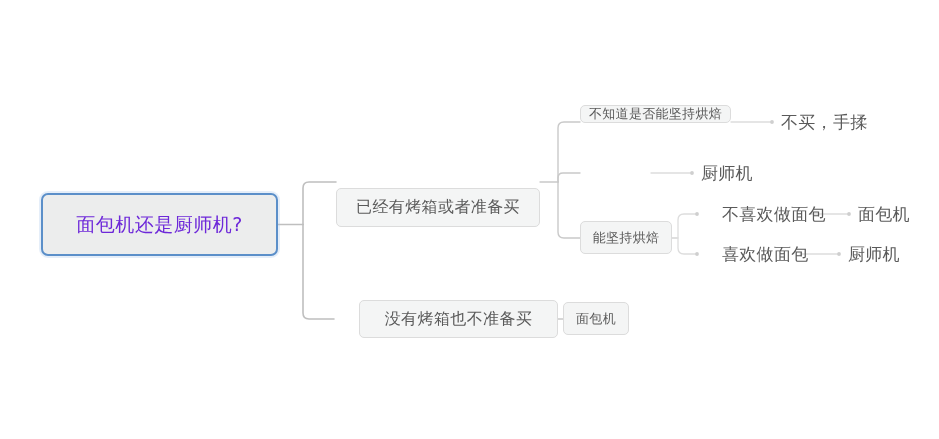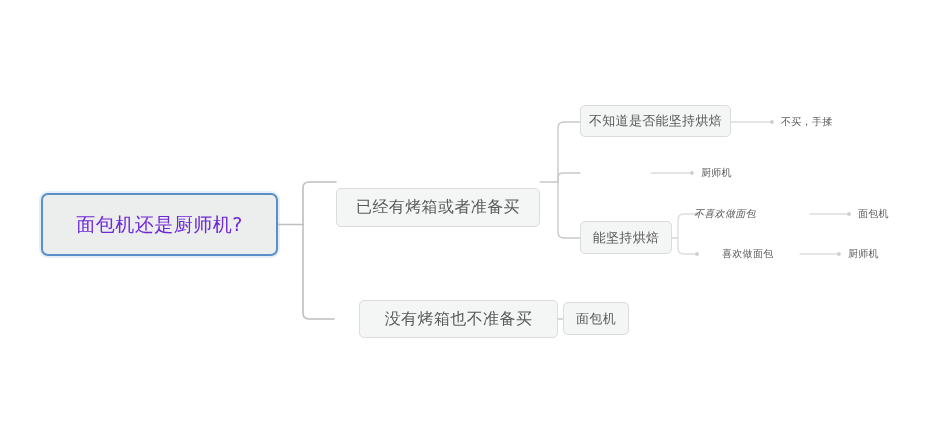--- a/index.html
+++ b/index.html
@@ -50,21 +50,21 @@
     border: 1px solid #dcdcdc;
     border-radius: 5px;
     background: #f4f5f5;
     color: #5a5a5a;
   }
   .node-l2 { font-size: 16px; letter-spacing: 0.4px; }
   .node-l3 { font-size: 13px; letter-spacing: 0.3px; }
   
   .node-text {
     color: #5a5a5a;
-    font-size: 10px;
+    font-size: 17px;
     letter-spacing: 0.3px;
     justify-content: flex-start;
   }
 </style>
 </head>
 <body>
 
 <div id="mindmap">
 
   <svg id="links" viewBox="0 0 939 439" width="939" height="439" xmlns="http://www.w3.org/2000/svg">
@@ -116,32 +116,32 @@
       <circle cx="839" cy="254" r="1.9"></circle>
     </g>
   </svg>
 
   <div class="node node-root" style="left:41px; top:193px; width:237px; height:63px;">面包机还是厨师机?</div>
 
   <div class="node node-box node-l2" style="left:336px; top:163px; width:204px; height:39px;margin-top:25px;">已经有烤箱或者准备买</div>
 
   <div class="node node-box node-l2" style="left:334px; top:300px; width:199px; height:38px;margin-left:25px;">没有烤箱也不准备买</div>
 
-  <div class="node node-box node-l3" style="left:580px; top:105px; width:151px; height:32px;">不知道是否能坚持烘焙</div>
+  <div class="node node-box node-l3" style="left:580px; top:105px; width:151px; height:18px;">不知道是否能坚持烘焙</div>
 
 
   <div class="node node-box node-l3" style="left:580px; top:221px; width:92px; height:33px;">能坚持烘焙</div>
 
   <div class="node node-box node-l3" style="left:563px; top:302px; width:66px; height:33px;">面包机</div>
 
   <div class="node node-text" style="left:781px; top:111px; width:110px; height:22px;">不买，手揉</div>
 
   <div class="node node-text" style="left:701px; top:162px; width:90px; height:22px;">厨师机</div>
 
-  <div class="node node-text" style="left:694px; top:203px; width:95px; height:22px;font-style:italic;">不喜欢做面包</div>
+  <div class="node node-text" style="left:722px; top:203px; width:95px; height:22px;">不喜欢做面包</div>
 
   <div class="node node-text" style="left:858px; top:203px; width:70px; height:22px;">面包机</div>
 
   <div class="node node-text" style="left:722px; top:243px; width:85px; height:22px;">喜欢做面包</div>
 
   <div class="node node-text" style="left:848px; top:243px; width:70px; height:22px;">厨师机</div>
 
 </div>
 
 </body></html>

